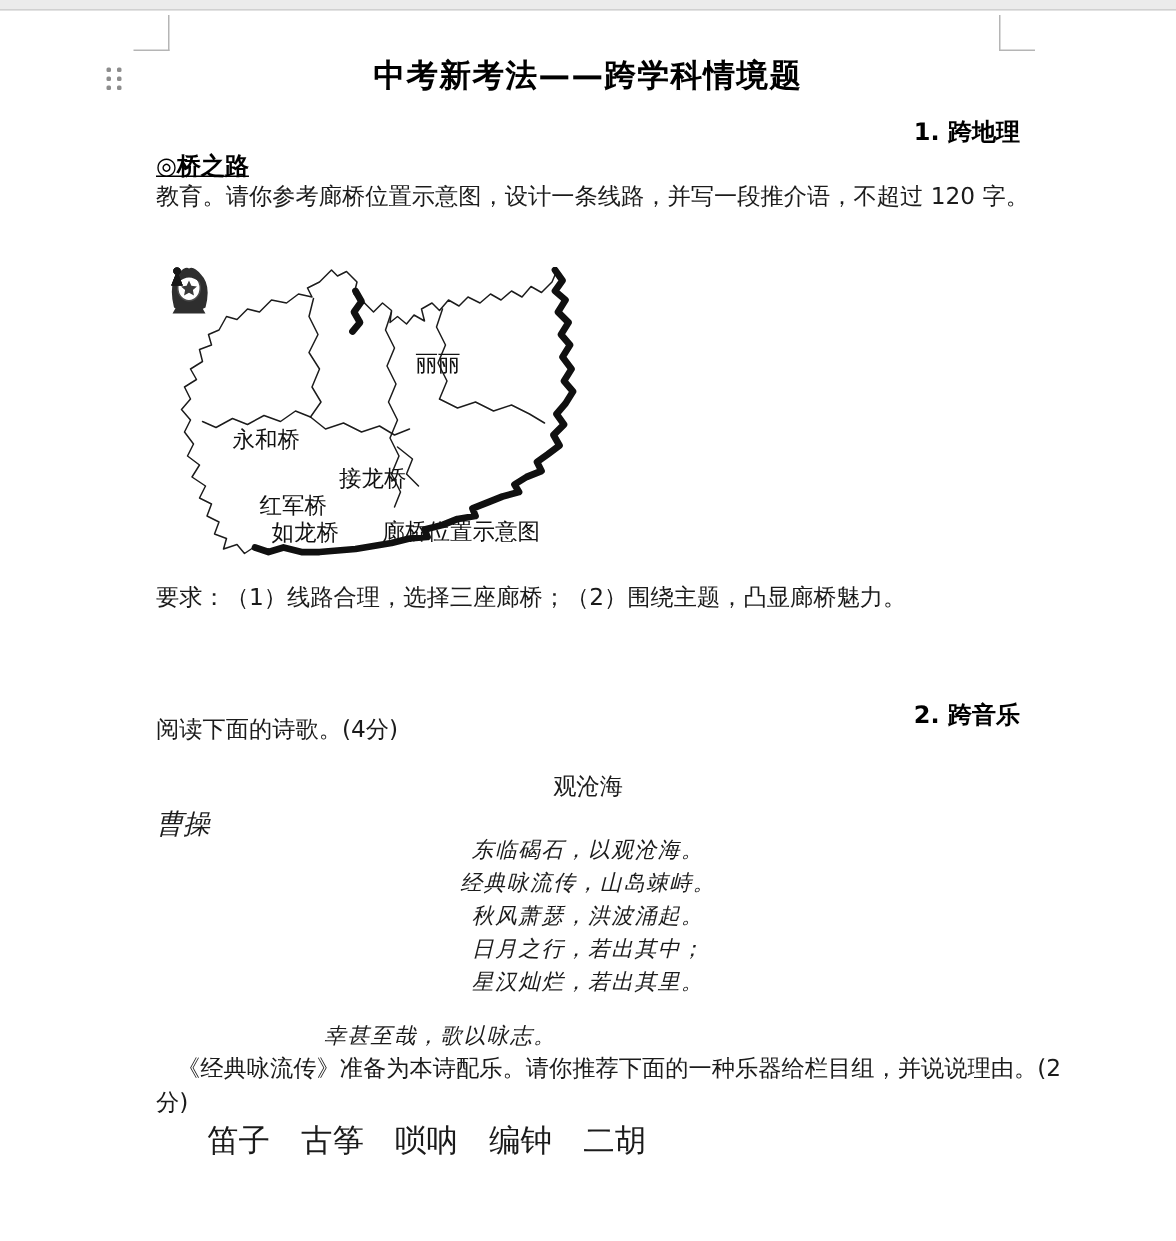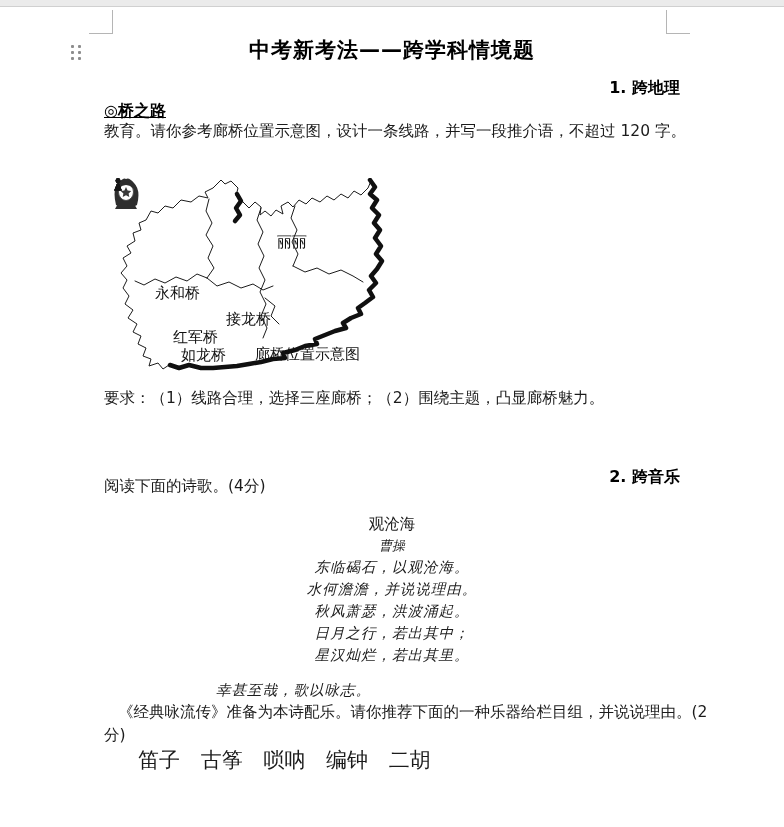--- a/index.html
+++ b/index.html
@@ -31,22 +31,22 @@
   .requirements{position:absolute;left:104px;top:388px;width:600px;}
   .read-intro{position:absolute;left:104px;top:476px;width:400px;}
   .question{position:absolute;left:104px;top:701px;width:606px;line-height:23px;}
   .question .indent{text-indent:14px;}
   .instruments{position:absolute;left:138px;top:746px;font-size:21px;}
   .instruments span{margin-right:14px;}
 
   
   .serifed{font-family:"DejaVu Serif","Liberation Serif",serif;}
   .poem-title{position:absolute;left:104px;width:576px;top:514px;text-align:center;font-size:15.5px;}
-  .poem-author{position:absolute;left:104px;width:576px;top:537px;text-align:center;
-    font-size:13px;font-style:italic;}
+  .poem-author{position:absolute;left:104px;width:576px;top:537px;text-align:left;
+    font-size:18px;font-style:italic;}
   .poem-lines{position:absolute;left:104px;width:576px;top:556px;text-align:center;
     font-size:14.5px;font-style:italic;line-height:22px;letter-spacing:1px;}
   .poem-closing{position:absolute;left:216px;top:681px;font-size:14.5px;
     font-style:italic;letter-spacing:1px;}
 
   
   .map{position:absolute;left:113px;top:178px;width:300px;height:195px;}
   .map svg{position:absolute;left:0;top:0;}
   .map-label{position:absolute;font-size:15px;color:#111;white-space:nowrap;
     font-family:"DejaVu Serif","Liberation Serif",serif;}
@@ -147,21 +147,21 @@
 <div class="requirements bodytext">要求：（1）线路合理，选择三座廊桥；（2）围绕主题，凸显廊桥魅力。</div>
 
 <div id="sec2-heading" class="sec-heading">2. 跨音乐</div>
 <div class="read-intro bodytext">阅读下面的诗歌。(4分)</div>
 
 <div class="poem-title serifed">观沧海</div>
 <div class="poem-author serifed">曹操</div>
 
 <div class="poem-lines serifed">
   <div>东临碣石，以观沧海。</div>
-  <div>水何澹澹，并说说理由。</div>
+  <div>经典咏流传，山岛竦峙。</div>
   <div>秋风萧瑟，洪波涌起。</div>
   <div>日月之行，若出其中；</div>
   <div>星汉灿烂，若出其里。</div>
 </div>
 <div class="poem-closing serifed">幸甚至哉，歌以咏志。</div>
 
 <div class="question bodytext">
   <div class="indent">《经典咏流传》准备为本诗配乐。请你推荐下面的一种乐器给栏目组，并说说理由。(2</div>
   <div>分)</div>
 </div>

